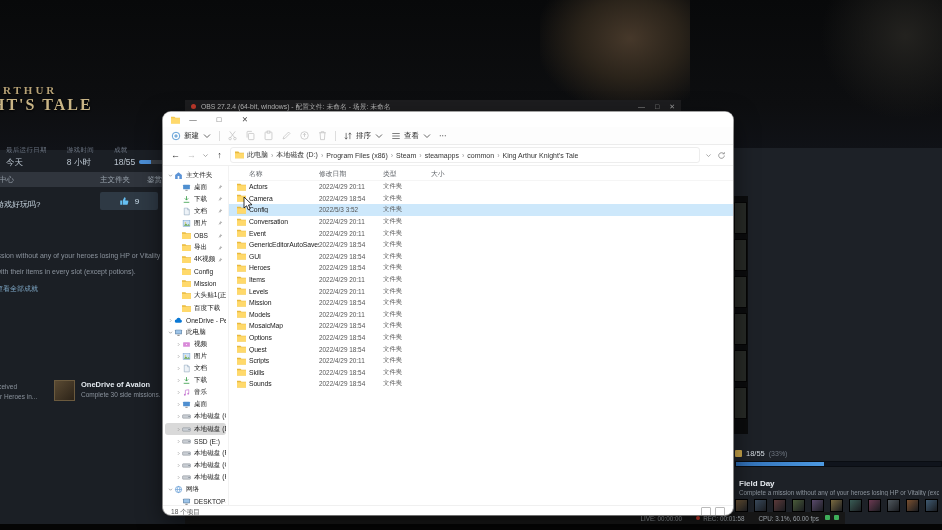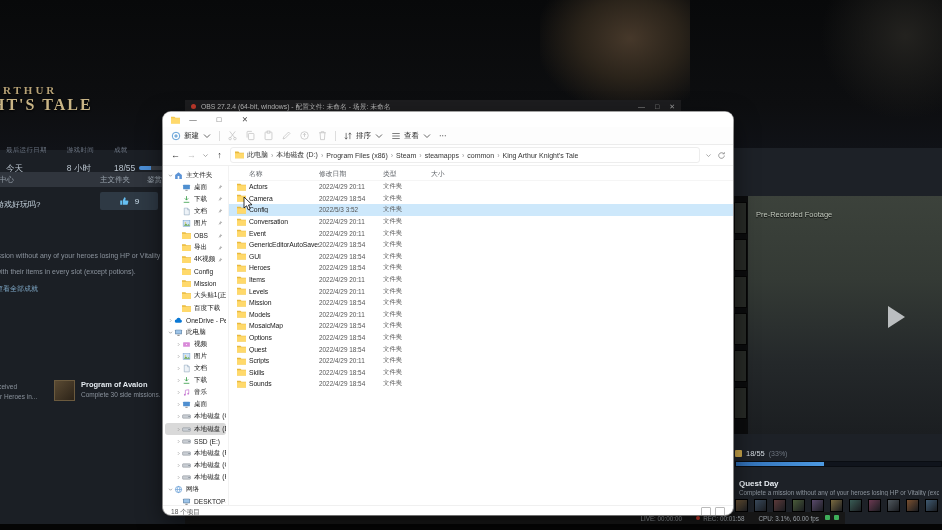--- a/index.html
+++ b/index.html
@@ -15,21 +15,21 @@
     background:radial-gradient(ellipse at 60% 35%,#46382a 0%,#2a231a 40%,rgba(10,10,10,0) 75%);}
   .hero-art2{left:820px;top:0;width:122px;height:120px;
     background:radial-gradient(ellipse at 70% 30%,#23221f 0%,rgba(8,9,10,0) 70%);}
   .game-logo{left:-8px;top:84px;color:#b7a276;font-family:"Liberation Serif",serif;
     text-shadow:0 1px 2px #000;line-height:1.1;}
   .game-logo .l1{font-size:11px;letter-spacing:3px;font-weight:bold;}
   .game-logo .l2{font-size:16px;letter-spacing:2px;font-weight:bold;color:#c9b586;}
   .page-bg{left:0;top:150px;width:942px;height:380px;background:#1b1f25;}
   .stats-row{left:6px;top:146px;display:flex;gap:20px;}
   .stat .sl{font-size:6.5px;color:#6a7380;letter-spacing:.3px;display:flex;align-items:center;gap:3px;}
-  .stat .sv{font-size:8.5px;color:#b9c3cd;margin-top:8px;display:flex;align-items:center;gap:4px;}
+  .stat .sv{font-size:8.5px;color:#b9c3cd;margin-top:2px;display:flex;align-items:center;gap:4px;}
   .mini-bar{width:34px;height:4px;background:#3a3f46;border-radius:2px;overflow:hidden;}
   .mini-bar i{display:block;height:100%;background:#4c8fd6;}
   .nav-bar{left:0;top:172px;width:942px;height:15px;background:#30353d;}
   .nav-tab{position:absolute;top:3px;font-size:7.5px;color:#99a3ad;white-space:nowrap;}
   .review-row{left:0;top:192px;width:942px;height:24px;}
   .review-q{position:absolute;left:-12px;top:7px;font-size:8px;color:#c7d5e0;white-space:nowrap;}
   .thumb-btn{position:absolute;top:0;height:18px;width:58px;background:#2e3944;border-radius:2px;
     display:flex;align-items:center;justify-content:center;gap:6px;color:#cfe3f2;font-size:8px;}
   .thumb-btn svg{width:10px;height:10px;}
   .rev-btn{position:absolute;left:288px;top:0;height:18px;padding:0 10px;background:#3d4957;
@@ -194,51 +194,47 @@
 
   <div class="abs ach-lines">
     <div class="ach-l">ission without any of your heroes losing HP or Vitality (except tutorial mis</div>
     <div class="ach-l">with their items in every slot (except potions).</div>
     <div class="ach-link">查看全部成就</div>
   </div>
 
   <div class="abs ach-card">
     <div class="ico"></div>
     <div>
-      <div class="t1">Program of Avalon</div>
+      <div class="t1">OneDrive of Avalon</div>
       <div class="t2">Complete 30 side missions.</div>
     </div>
   </div>
   <div class="abs partials">
     <div>which received</div>
     <div>all of your Heroes in...</div>
   </div>
 
   <div class="abs right-col"></div>
   <div class="abs filmstrip" id="filmstrip">
       <span class="frame"></span>
       <span class="frame"></span>
       <span class="frame"></span>
       <span class="frame"></span>
       <span class="frame"></span>
       <span class="frame"></span>
     </div>
-  <div class="abs video">
-    <div class="video-label">Pre-Recorded Footage</div>
-    <div class="play-tri"></div>
-  </div>
   <div class="abs prog-row">
     <div class="trophy"></div>
     <div class="prog-t1">18/55</div>
     <div class="prog-t2">(33%)</div>
   </div>
   <div class="abs prog-bar">
       <i id="prog-fill" style="width: 43%;"></i>
     </div>
-  <div class="abs fd-title">Quest Day</div>
+  <div class="abs fd-title">Field Day</div>
   <div class="abs fd-desc">Complete a mission without any of your heroes losing HP or Vitality (except tutorial mission)</div>
   <div class="abs ach-strip" id="ach-strip">
       <span class="sq" style="background: linear-gradient(135deg, rgb(107, 84, 54), rgb(26, 28, 32));"></span>
       <span class="sq" style="background: linear-gradient(135deg, rgb(58, 74, 92), rgb(26, 28, 32));"></span>
       <span class="sq" style="background: linear-gradient(135deg, rgb(92, 58, 58), rgb(26, 28, 32));"></span>
       <span class="sq" style="background: linear-gradient(135deg, rgb(74, 92, 58), rgb(26, 28, 32));"></span>
       <span class="sq" style="background: linear-gradient(135deg, rgb(90, 74, 107), rgb(26, 28, 32));"></span>
       <span class="sq" style="background: linear-gradient(135deg, rgb(122, 106, 64), rgb(26, 28, 32));"></span>
       <span class="sq" style="background: linear-gradient(135deg, rgb(58, 92, 85), rgb(26, 28, 32));"></span>
       <span class="sq" style="background: linear-gradient(135deg, rgb(107, 58, 82), rgb(26, 28, 32));"></span>

